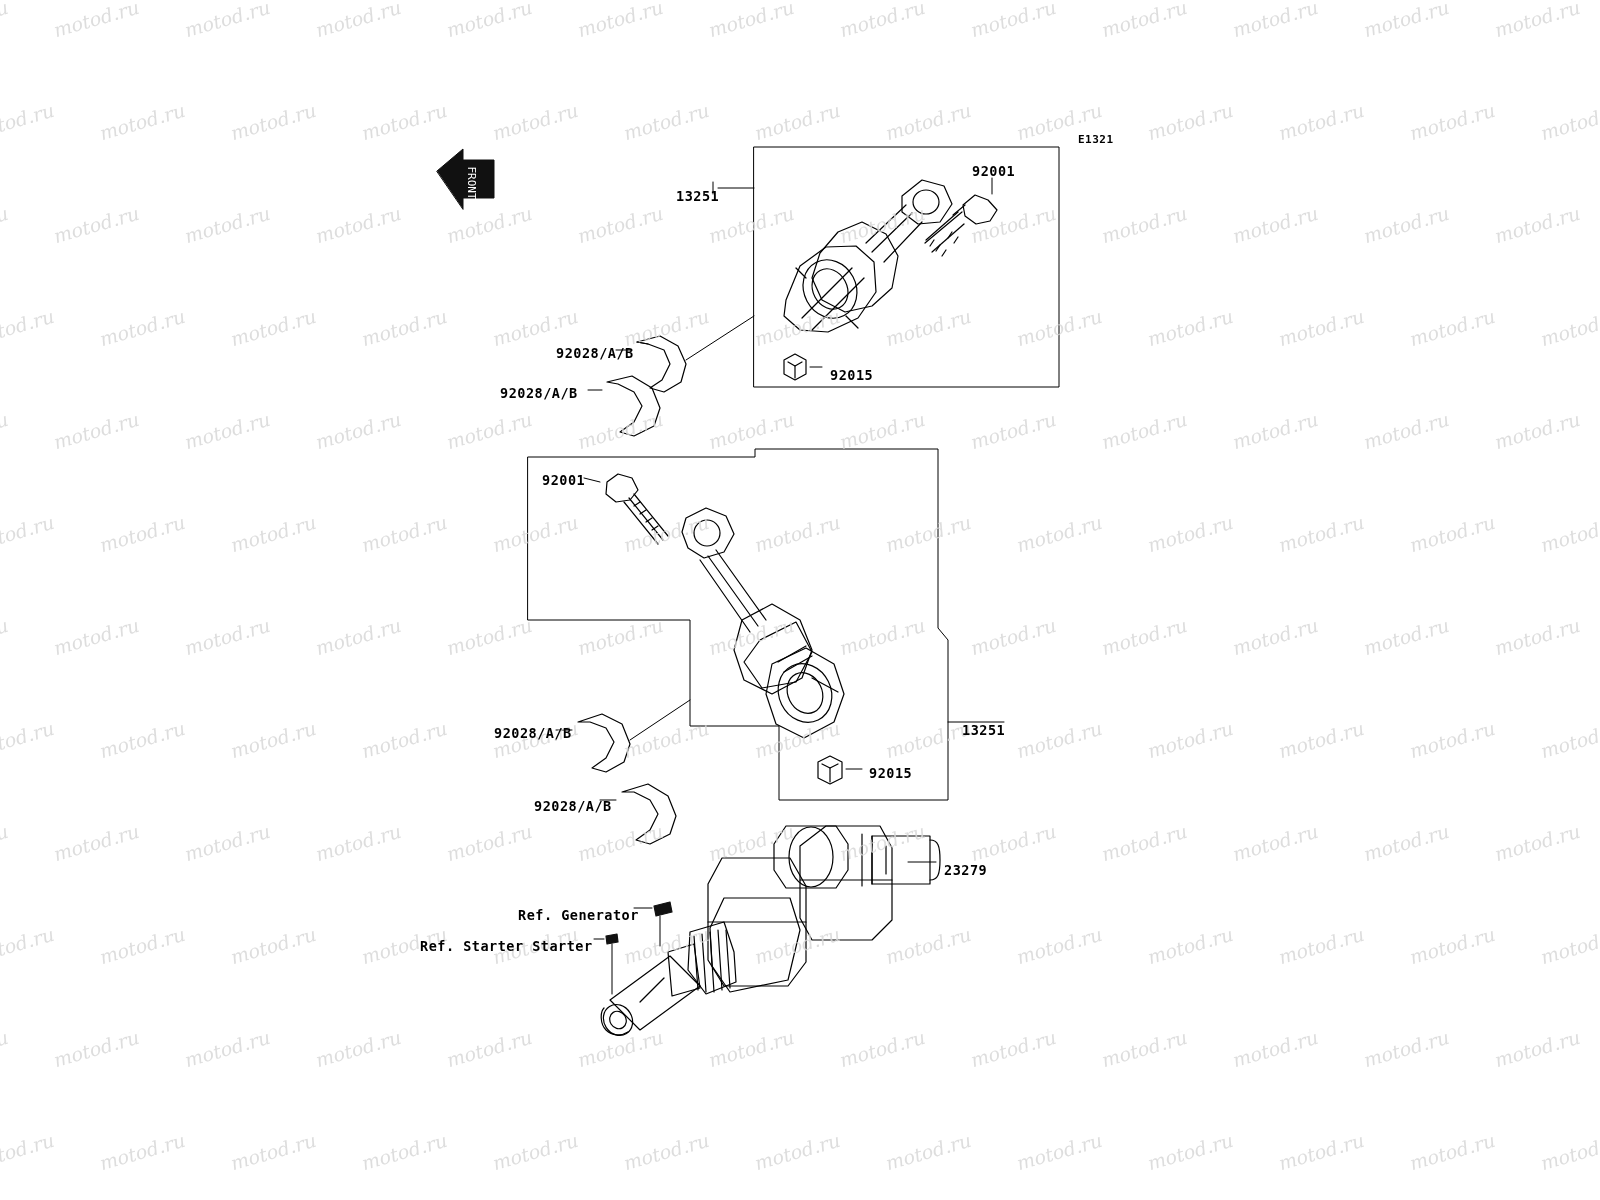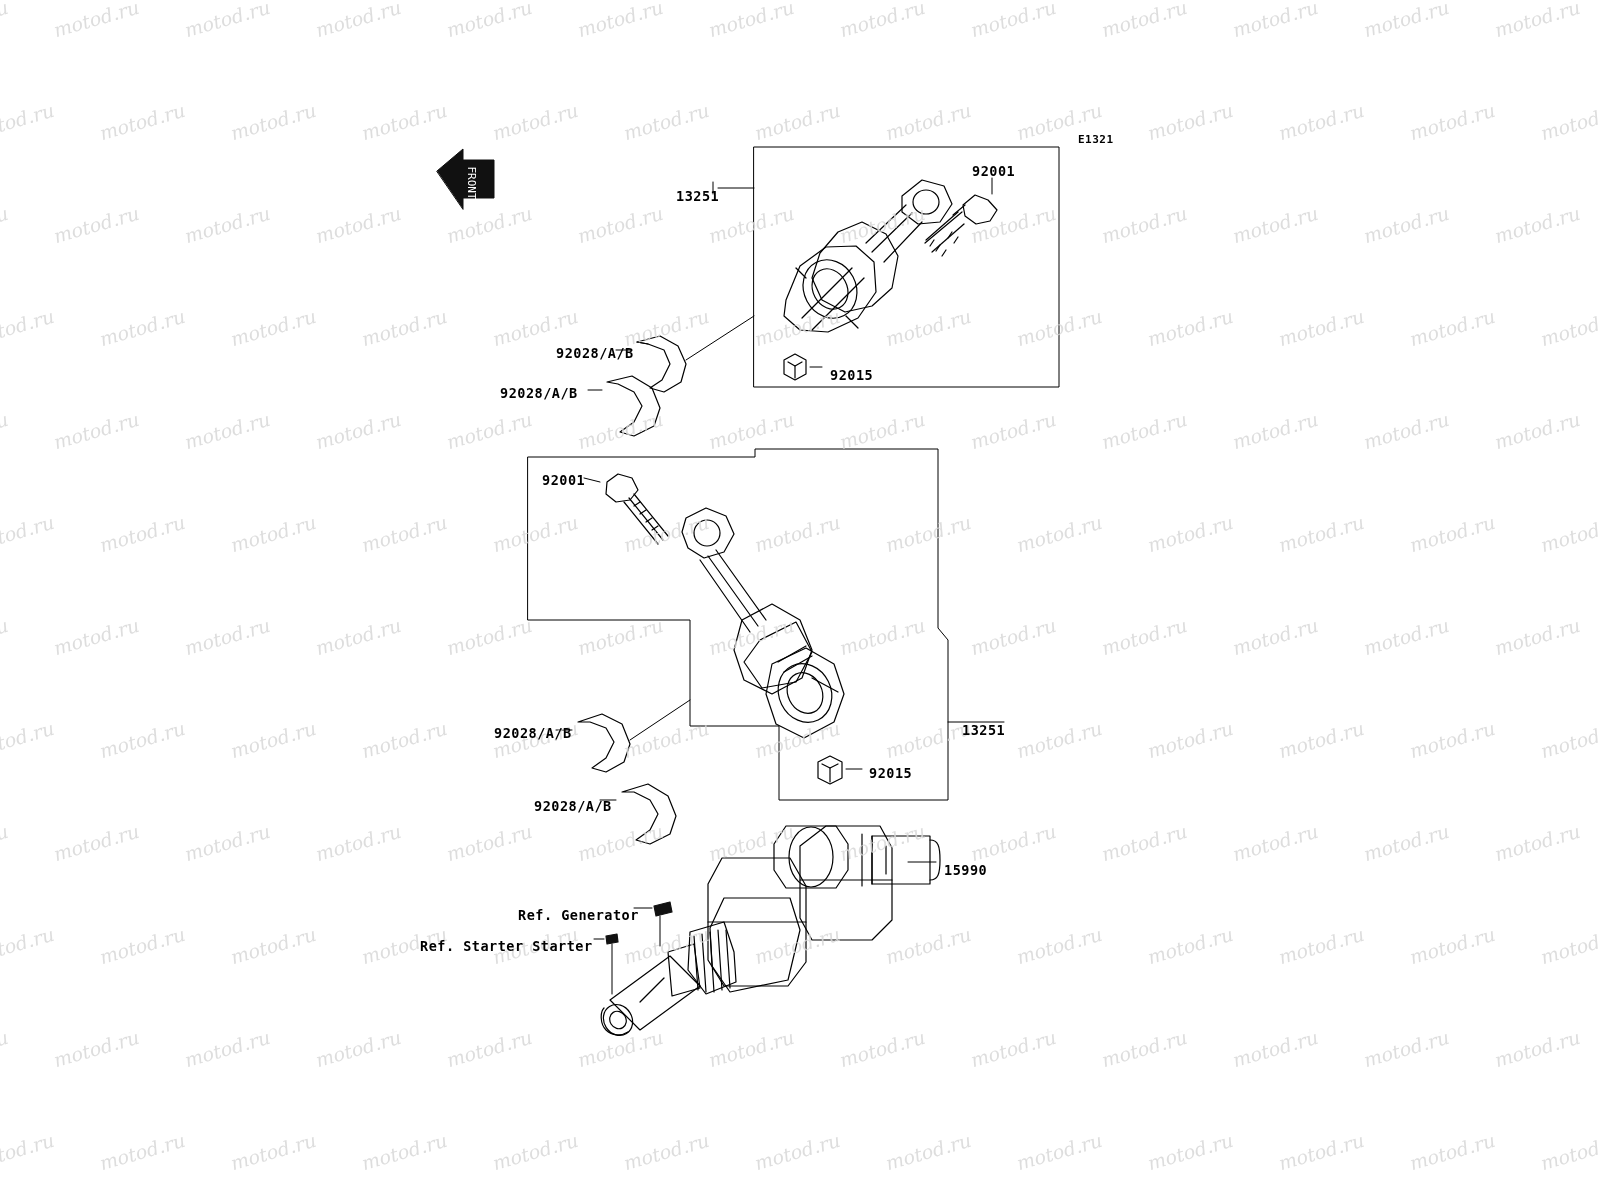--- a/index.html
+++ b/index.html
@@ -405,18 +405,18 @@
       <div class="label" style="left: 676px; top: 188px;">13251</div>
       <div class="label" style="left: 972px; top: 163px;">92001</div>
       <div class="label" style="left: 830px; top: 367px;">92015</div>
       <div class="label" style="left: 556px; top: 345px;">92028/A/B</div>
       <div class="label" style="left: 500px; top: 385px;">92028/A/B</div>
       <div class="label" style="left: 542px; top: 472px;">92001</div>
       <div class="label" style="left: 962px; top: 722px;">13251</div>
       <div class="label" style="left: 869px; top: 765px;">92015</div>
       <div class="label" style="left: 494px; top: 725px;">92028/A/B</div>
       <div class="label" style="left: 534px; top: 798px;">92028/A/B</div>
-      <div class="label" style="left: 944px; top: 862px;">15990</div>
+      <div class="label" style="left: 944px; top: 862px;">23279</div>
       <div class="label" style="left: 518px; top: 907px;">Ref. Generator</div>
       <div class="label" style="left: 420px; top: 938px;">Ref. Starter Starter</div>
     </div>
 
 </div>
 
 </body></html>

